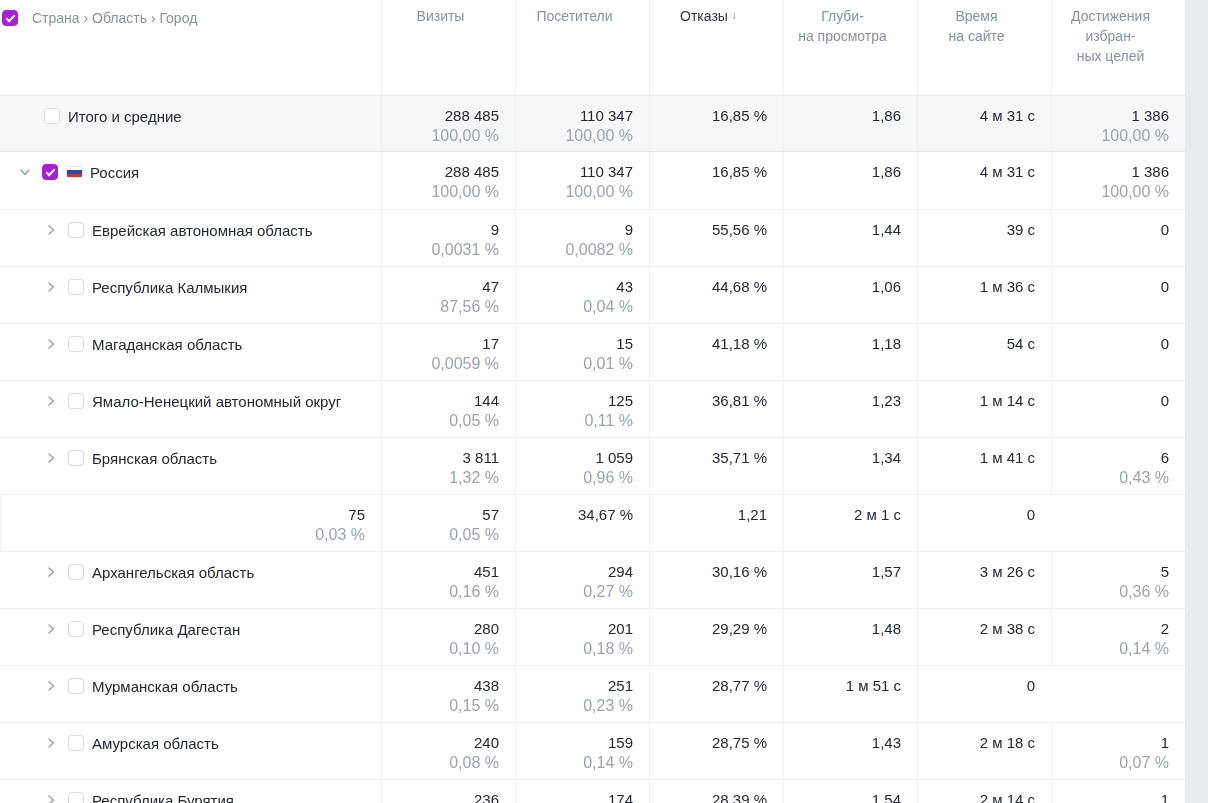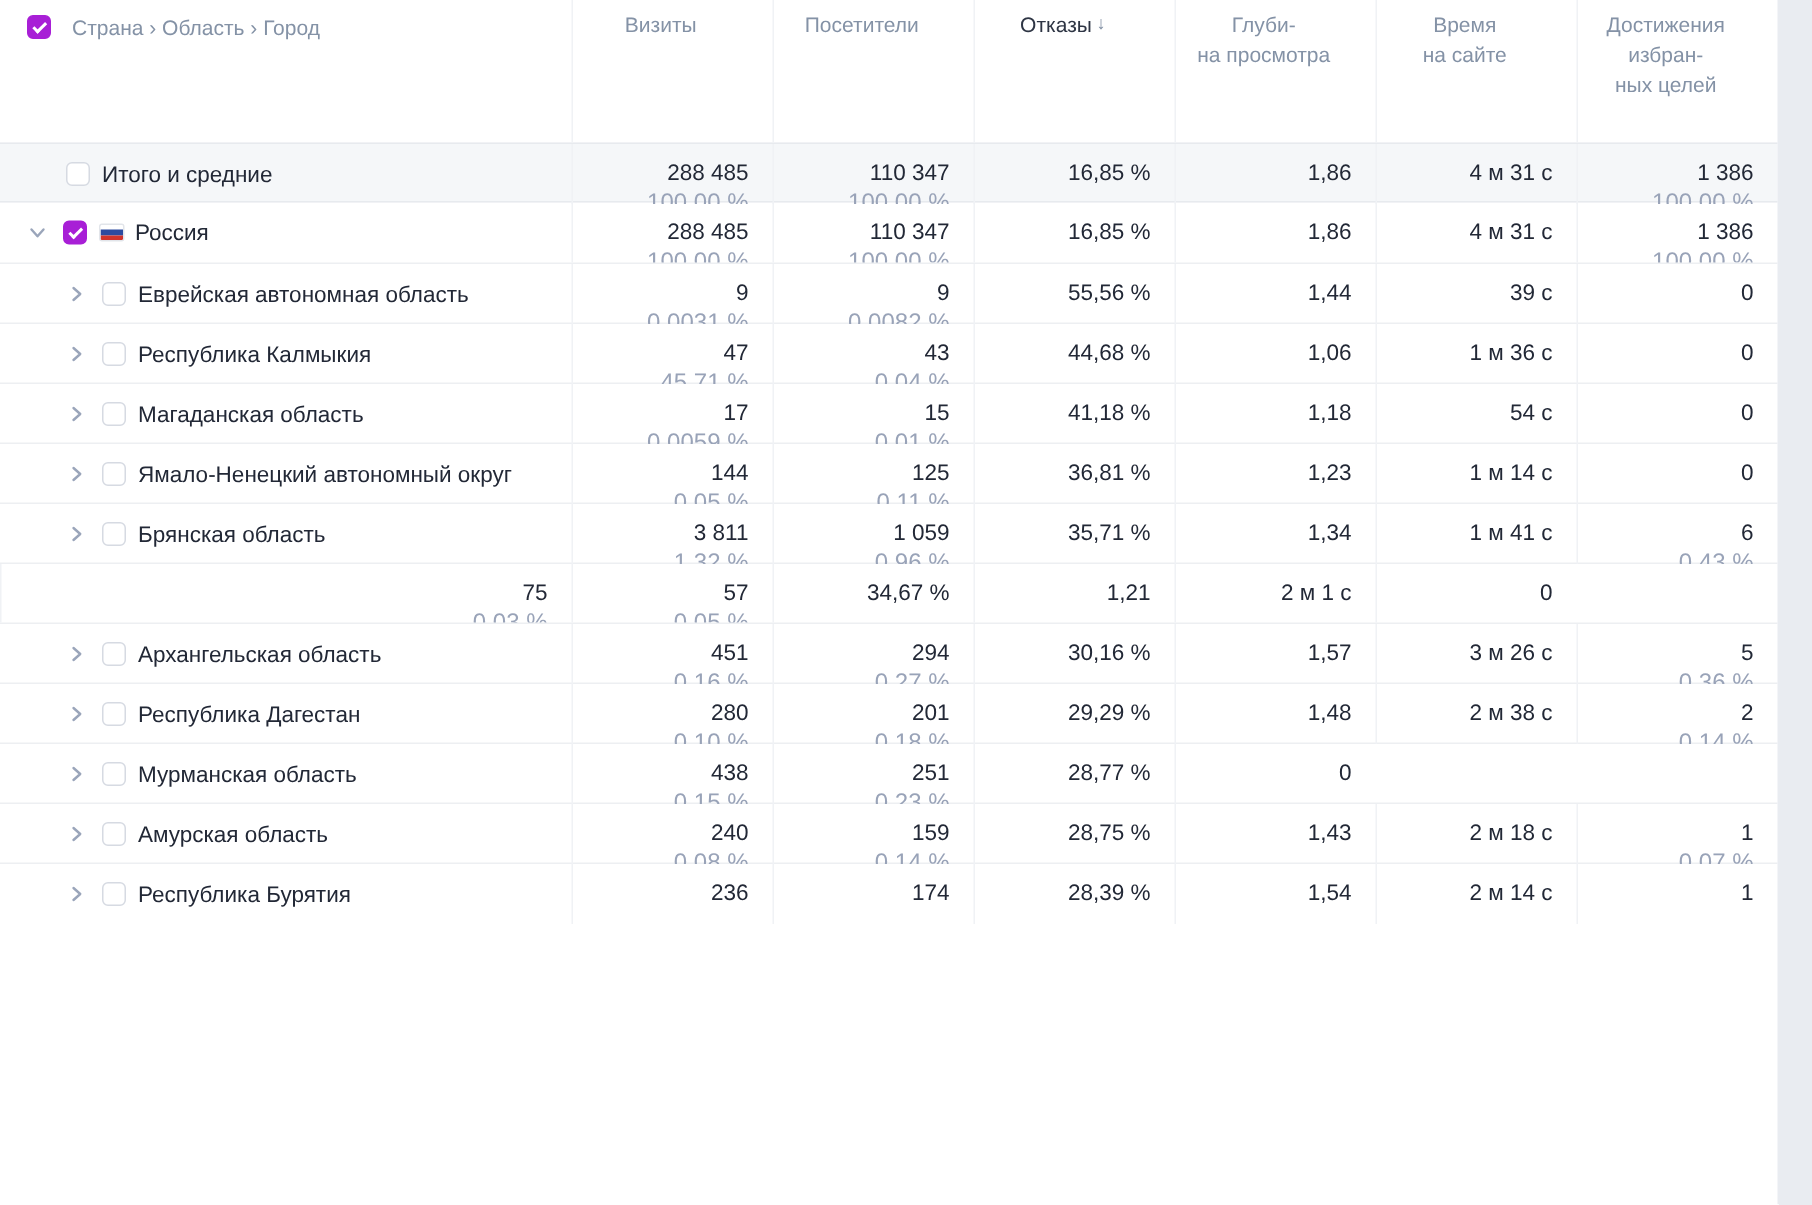--- a/index.html
+++ b/index.html
@@ -29,25 +29,25 @@
     text-align:center;
     font-size:14px;
     line-height:20px;
     color:#8492a6;
     white-space:pre-line;
   }
   .hcell.sorted { color:#2e3544; }
   .sort-arrow { font-size:12px; color:#8492a6; margin-left:3px; position:relative; top:-2px; }
   .header-name {
     display:flex; align-items:center; height:28px; margin-top:4px;
-    padding-left:18px; border-left:none; text-align:left;
+    padding-left:2px; border-left:none; text-align:left;
   }
   .breadcrumb { font-size:14px; color:#8492a6; margin-left:6px; }
   
-  .row { height:40px; }
+  .row { height:57px; }
   .totals-row { background:#f5f7f9; border-top:1px solid #e7eaee; border-bottom:1px solid #e7eaee; }
   .region-row { border-top:1px solid #edeff2; }
   .cell {
     border-left:1px solid #f0f2f5;
     padding:10px 16px 0 0;
     text-align:right;
     overflow:hidden;
   }
   .val { font-size:15px; line-height:20px; color:#222836; }
   .pct { font-size:16px; line-height:16px; color:#99a3b8; margin-top:2px; }
@@ -209,21 +209,21 @@
       <span class="chevron">
         <svg width="14" height="14" viewBox="0 0 14 14">
               <path d="M5 3 L9.5 7 L5 11" stroke="#9aa5ba" stroke-width="1.6" fill="none" stroke-linecap="round" stroke-linejoin="round"></path>
             </svg>
       </span>
       <span class="checkbox"></span>
       <span class="row-label">Республика Калмыкия</span>
     </div>
     <div class="cell">
           <div class="val">47</div>
-          <div class="pct">45,71 %</div>
+          <div class="pct">87,56 %</div>
         </div>
     <div class="cell">
           <div class="val">43</div>
           <div class="pct">0,04 %</div>
         </div>
     <div class="cell">
           <div class="val">44,68 %</div>
         </div>
     <div class="cell">
           <div class="val">1,06</div>
@@ -434,20 +434,23 @@
           <div class="pct">0,15 %</div>
         </div>
     <div class="cell">
           <div class="val">251</div>
           <div class="pct">0,23 %</div>
         </div>
     <div class="cell">
           <div class="val">28,77 %</div>
         </div>
     <div class="cell">
+          <div class="val">1 м 51 с</div>
+        </div>
+    <div class="cell">
           <div class="val">0</div>
           <div class="pct"></div>
         </div>
   </div>
       <div class="grid-row row region-row">
     <div class="name-cell">
       <span class="chevron">
         <svg width="14" height="14" viewBox="0 0 14 14">
               <path d="M5 3 L9.5 7 L5 11" stroke="#9aa5ba" stroke-width="1.6" fill="none" stroke-linecap="round" stroke-linejoin="round"></path>
             </svg>

